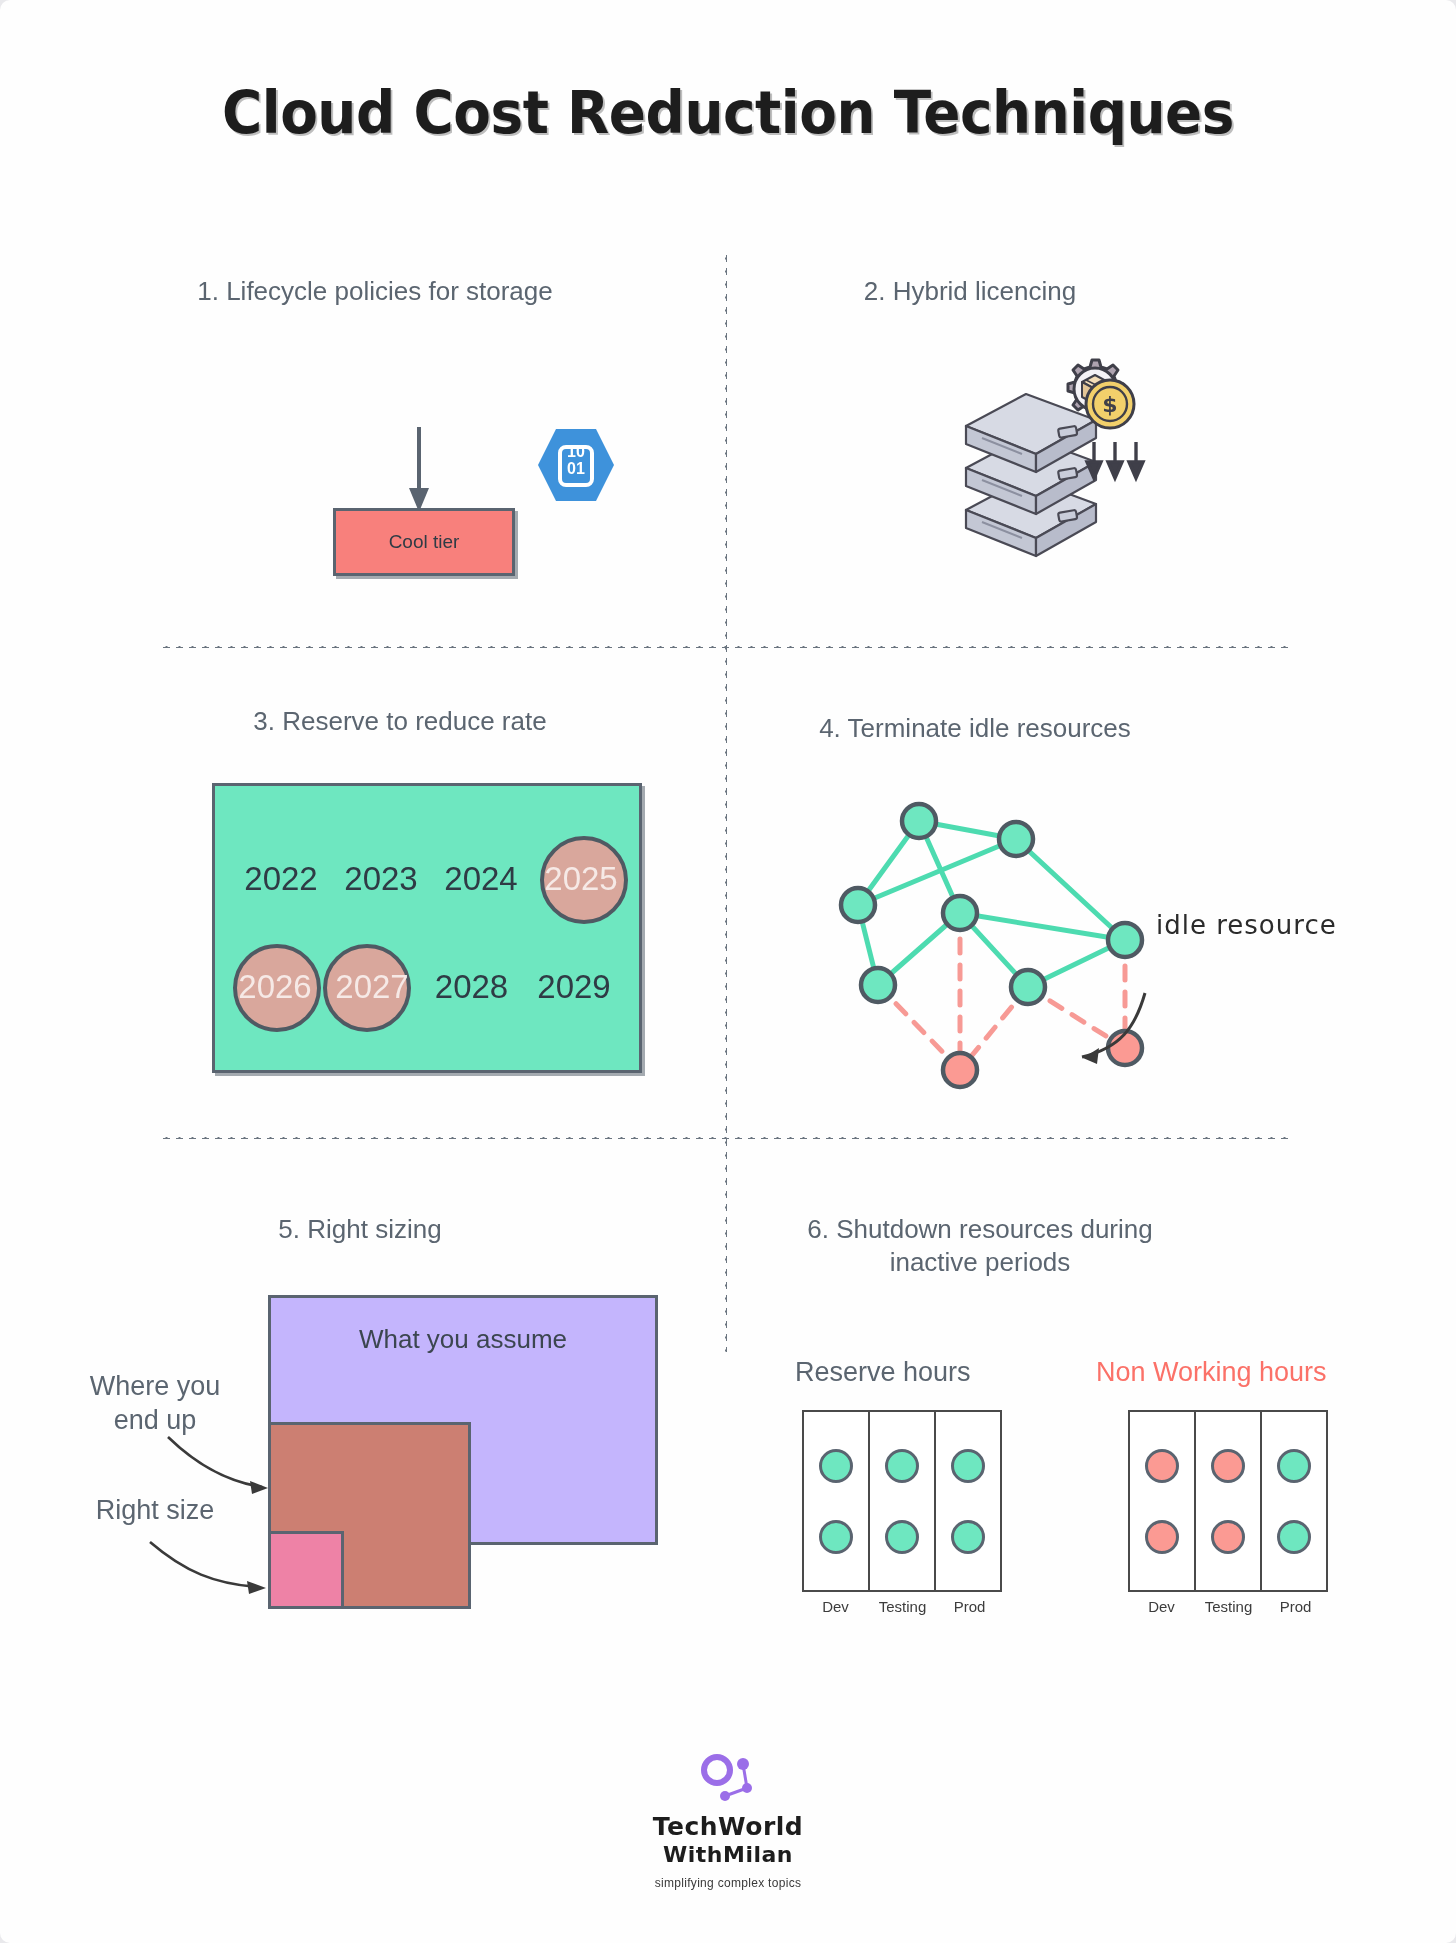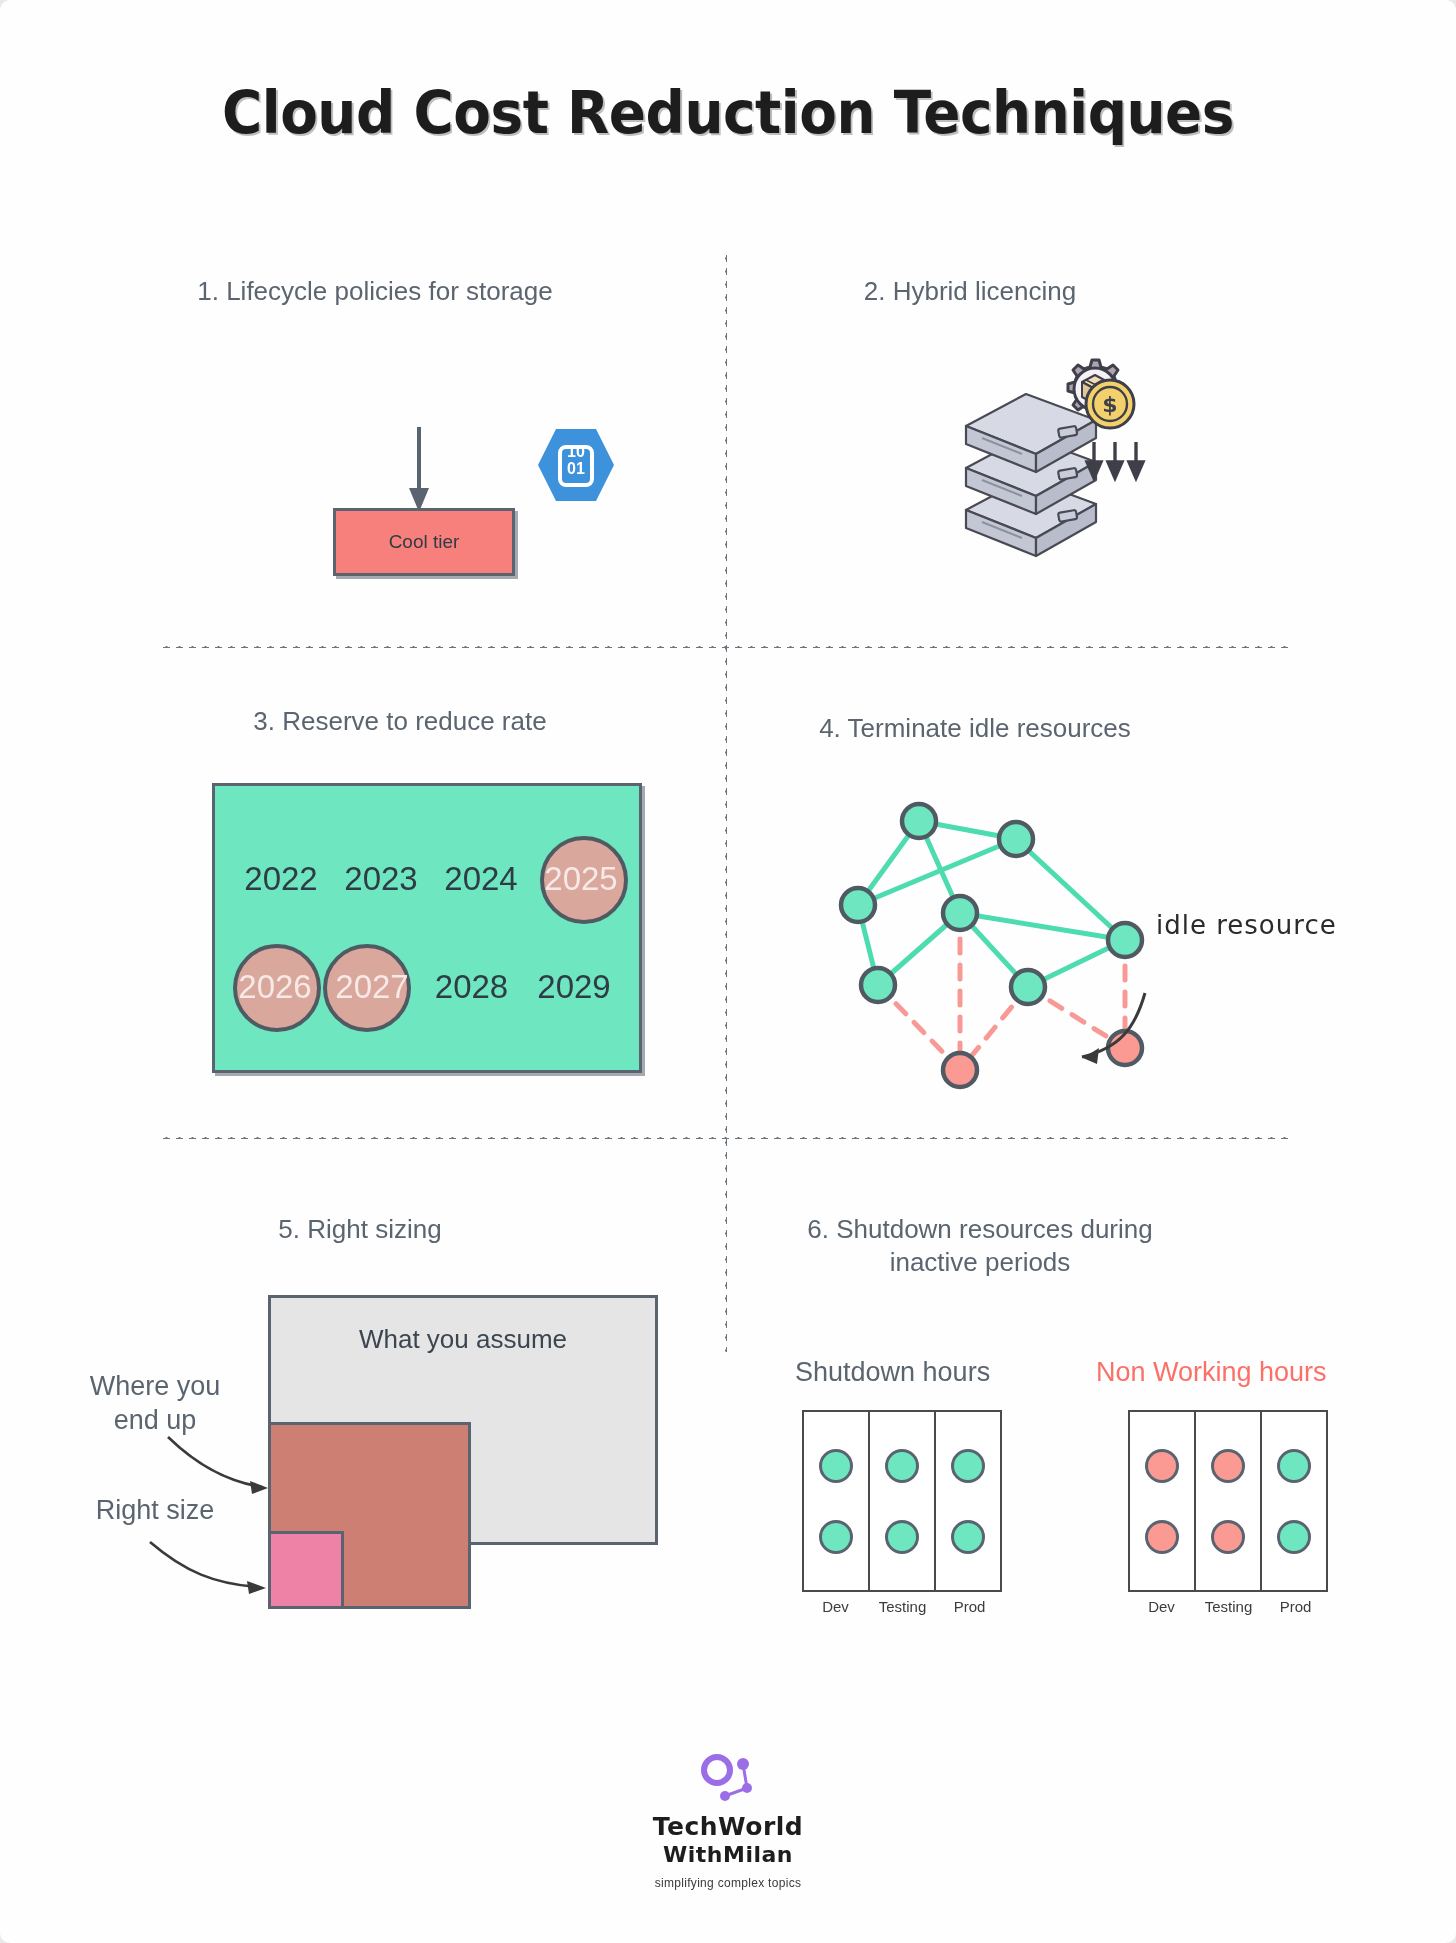--- a/index.html
+++ b/index.html
@@ -189,21 +189,21 @@
     </g>
 
     <path d="M215 195 C 205 230, 190 250, 152 259" transform="translate(130,18)" fill="none" stroke="#3a3a3a" stroke-width="3"></path>
     <polygon points="283,278 299,268 297,284" fill="#3a3a3a"></polygon>
   </svg>
 
   <div class="hand" style="position:absolute;left:1156px;top:910px;font-size:26px;color:#2b2b2b;">idle resource</div>
 
   <div class="q-title" style="left:150px;top:1213px;width:420px;">5. Right sizing</div>
 
-  <div class="box" style="left:268px;top:1295px;width:390px;height:250px;background:#e5e5e5;
+  <div class="box" style="left:268px;top:1295px;width:390px;height:250px;background:#c4b5fd;
        align-items:flex-start;justify-content:center;padding-top:26px;font-size:26px;color:#3c4650;">
     <span>What you assume</span>
   </div>
   <div class="box" style="left:268px;top:1422px;width:203px;height:187px;background:#CC7F72;"></div>
   <div class="box" style="left:268px;top:1531px;width:76px;height:78px;background:#EE82A6;"></div>
 
   <div style="position:absolute;left:60px;top:1370px;width:190px;text-align:center;font-size:27px;color:#5b6570;line-height:1.25;">
     <div>Where you</div>
     <div>end up</div>
   </div>
@@ -214,21 +214,21 @@
     <polygon points="268,1488 250,1481 252,1494" fill="#3a3a3a"></polygon>
     <path d="M150 1542 C 185 1572, 215 1584, 258 1587" fill="none" stroke="#3a3a3a" stroke-width="2.6"></path>
     <polygon points="266,1588 247,1581 249,1594" fill="#3a3a3a"></polygon>
   </svg>
 
   <div class="q-title" style="left:740px;top:1213px;width:480px;">
     <div>6. Shutdown resources during</div>
     <div>inactive periods</div>
   </div>
 
-  <div style="position:absolute;left:795px;top:1357px;font-size:27px;color:#5B6570;">Shutdown hours</div>
+  <div style="position:absolute;left:795px;top:1357px;font-size:27px;color:#5B6570;">Reserve hours</div>
   <div class="rack" style="left:802px;top:1410px;width:200px;height:182px;">
     <div class="rack-col">
       <div class="lamp" style="background:#6EE7C0;"></div>
       <div class="lamp" style="background:#6EE7C0;"></div>
     </div>
     <div class="rack-col">
       <div class="lamp" style="background:#6EE7C0;"></div>
       <div class="lamp" style="background:#6EE7C0;"></div>
     </div>
     <div class="rack-col">

